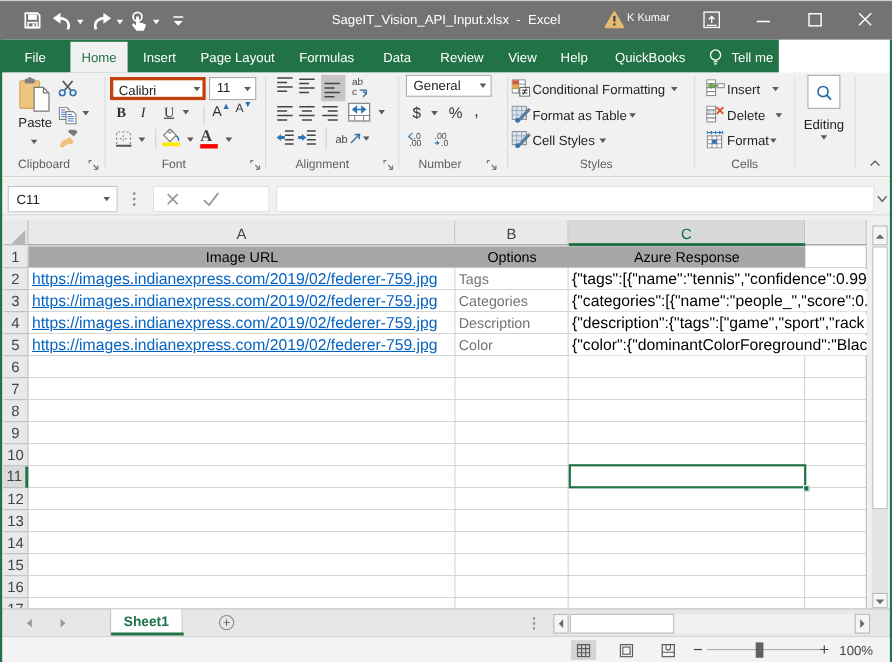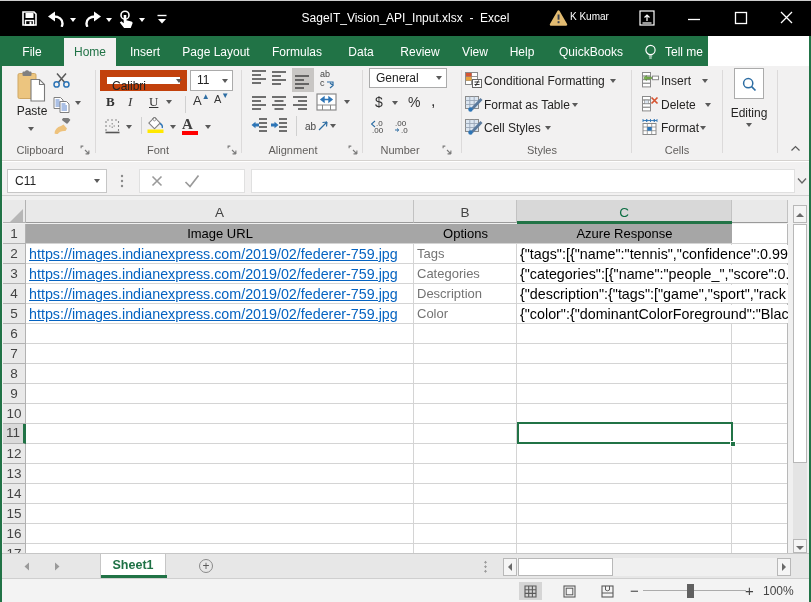--- a/index.html
+++ b/index.html
@@ -1,21 +1,21 @@
 <!DOCTYPE html>
 <html><head>
 <meta charset="utf-8">
 <style>
   * { margin:0; padding:0; box-sizing:border-box; }
   html,body { width:811px; height:602px; overflow:hidden; }
   body { font-family:"Liberation Sans", sans-serif; position:relative; background:#fff; }
   .abs { position:absolute; }
   
   #topstrip { left:0; top:0; width:811px; height:1px; background:#cdcdcd; }
-  #titlebar { left:0; top:1px; width:811px; height:35px; background:#000000; }
+  #titlebar { left:0; top:1px; width:811px; height:35px; background:#737373; }
   #tabrow   { left:0; top:36px; width:708px; height:30px; background:#217346; }
   .ttxt { color:#fff; font-size:12px; }
   .tab { position:absolute; top:2px; height:28px; line-height:28px; color:#fff; font-size:12px; text-align:center; }
   #hometab { background:#f2f1f1; color:#217346; }
   
   #ribbon { left:0; top:66px; width:811px; height:95px; background:#f2f1f1; border-bottom:1px solid #d5d2cf; }
   .gsep { position:absolute; top:4px; width:1px; height:83px; background:#dcdada; }
   .glabel { position:absolute; top:78px; font-size:11px; color:#605e5c; text-align:center; }
   .dlg { position:absolute; top:80px; width:10px; height:10px; }
   .rtxt { font-size:12px; color:#252423; }
@@ -149,21 +149,21 @@
   <svg class="abs" style="left:53px;top:52px" width="18" height="16" viewBox="0 0 18 16">
     <rect x="9.5" y="-1" width="7" height="5.5" rx="1" transform="rotate(38 13 2)" fill="#7a7a7a"></rect>
     <path d="M1.5 15.5 q0.5 -6 6.5 -7.5 l2.5 -1.5 3.5 4 -1.5 2.5 q-6 -0.5 -8 3.5 z" fill="#eec27c"></path>
   </svg>
   <div class="abs glabel" style="left:2px;width:76px;">Clipboard</div>
   <svg class="abs dlg" style="left:80px;top:79px" width="9" height="9" viewBox="0 0 9 9">
     <path d="M1 3 V1 h2 M8 8 L4.5 4.5 M8 8 v-3 M8 8 h-3" stroke="#7a7a7a" stroke-width="1" fill="none"></path>
   </svg>
   <div class="gsep" style="left:95px;"></div>
 
-  <div class="abs" style="left:100px;top:4px;width:87px;height:21px;background:#fff;border:7px solid #c2410c;font-size:12px;color:#222;line-height:19px;padding-left:5px;">Calibri</div>
+  <div class="abs" style="left:100px;top:4px;width:87px;height:21px;background:#fff;border:3px solid #c2410c;font-size:12px;color:#222;line-height:19px;padding-left:5px;">Calibri</div>
   <div class="abs dd" style="left:176px;top:13px"></div>
   <div class="abs" style="left:190px;top:4px;width:43px;height:21px;background:#fff;border:1px solid #ababab;font-size:12px;color:#222;line-height:19px;padding-left:6px;">11</div>
   <div class="abs dd" style="left:222px;top:13px"></div>
   <div class="abs" style="left:185px;top:30px;width:1px;height:17px;background:#d0d0d0;"></div>
   <div class="abs" style="left:141px;top:51px;width:1px;height:17px;background:#d0d0d0;"></div>
   <div class="abs" style="left:106px;top:28px;width:13px;font-weight:bold;font-size:13px;color:#333;font-family:'Liberation Serif',serif;">B</div>
   <div class="abs" style="left:128px;top:28px;width:13px;font-style:italic;font-size:13px;color:#333;font-family:'Liberation Serif',serif;">I</div>
   <div class="abs" style="left:149px;top:28px;width:13px;text-decoration:underline;font-size:13px;color:#333;font-family:'Liberation Serif',serif;">U</div>
   <div class="abs dd" style="left:166px;top:34px"></div>
   <div class="abs" style="left:193px;top:27px;font-size:13px;color:#333;">A<span style="font-size:8px;color:#2d6da3;position:relative;top:-6px;">▲</span></div>

